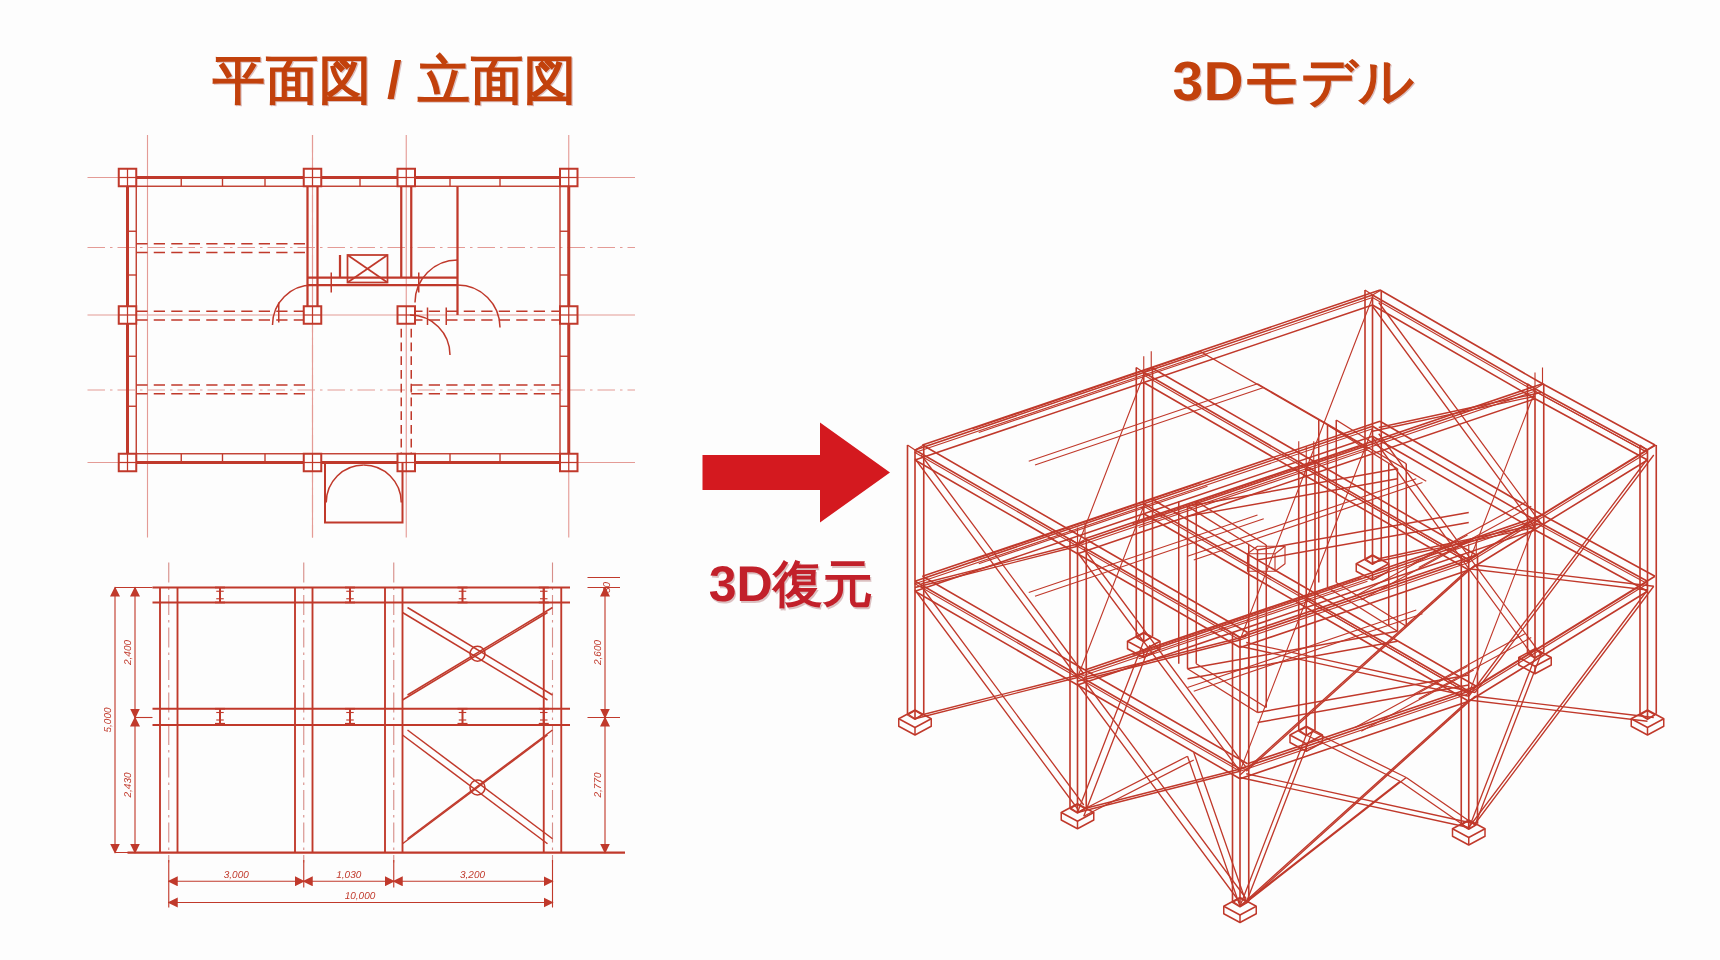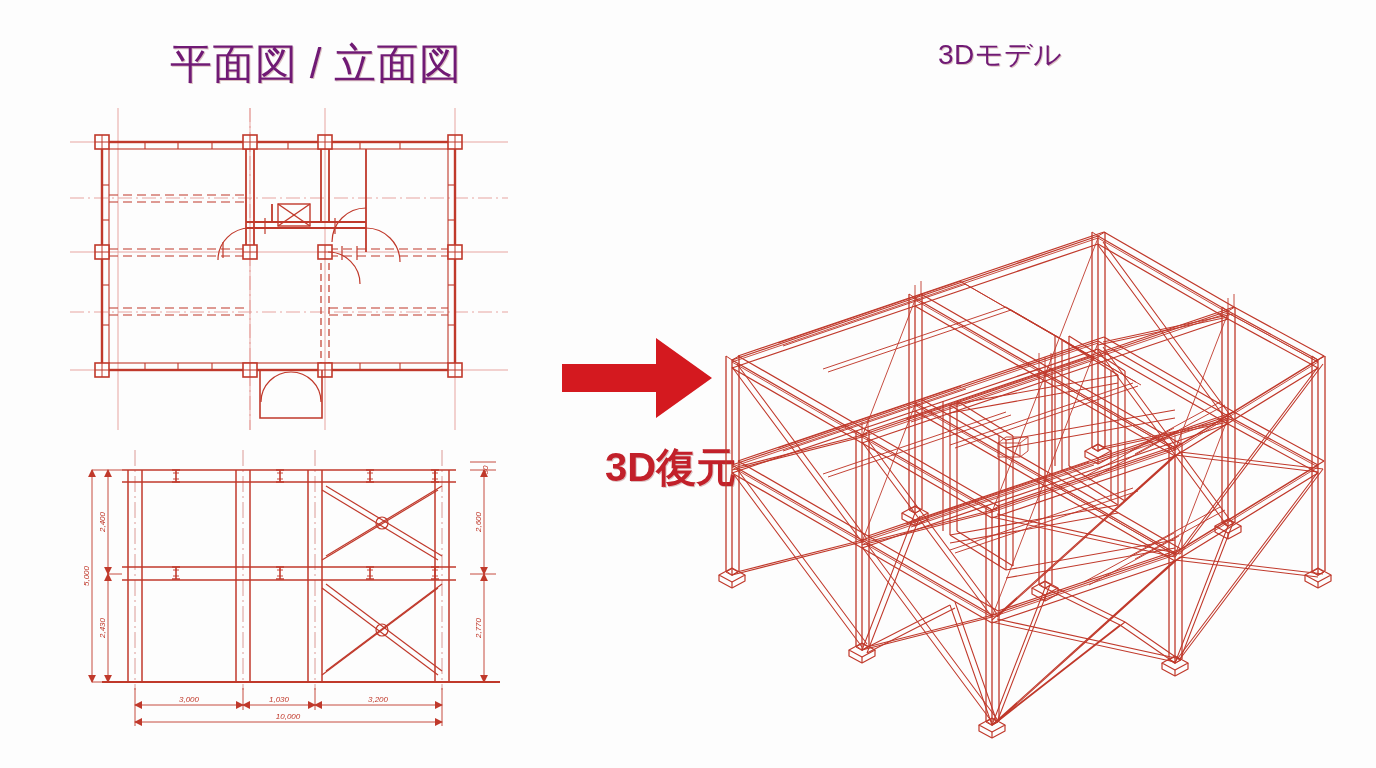--- a/index.html
+++ b/index.html
@@ -7,34 +7,33 @@
     width:1376px;height:768px;
     background:#fdfdfd;
     font-family:"Liberation Sans", sans-serif;
     overflow:hidden;
     position:relative;
   }
   #stage{position:absolute;left:0;top:0;width:1376px;height:768px;}
 
   .title{
     position:absolute;
-    font-weight:normal;
-    color:#701a75;
+    font-weight:bold;
+    color:#c2410c;
     letter-spacing:.5px;
     white-space:nowrap;
     text-shadow:1px 1px 0 rgba(120,10,15,.25);
   }
   #title-left{left:170px;top:36px;font-size:42px;}
-  #title-right{left:938px;top:36px;font-size:28px;}
+  #title-right{left:938px;top:36px;font-size:44px;}
   #arrow-label{
     position:absolute;left:567px;top:440px;
     font-size:40px;font-weight:bold;color:#c2202a;
     text-shadow:1px 1px 0 rgba(120,10,15,.25);
     white-space:nowrap;
-    margin-left:38px;
   }
   .svgwrap{position:absolute;font-style:italic;}
   #plan-wrap{left:60px;top:100px;width:470px;height:340px;}
   #elev-wrap{left:60px;top:450px;width:470px;height:290px;}
   #arrow-wrap{left:560px;top:330px;width:160px;height:100px;}
   #iso-wrap{left:710px;top:105px;width:650px;height:640px;}
   svg{display:block;overflow:visible;}
 </style>
 </head>
 <body>

